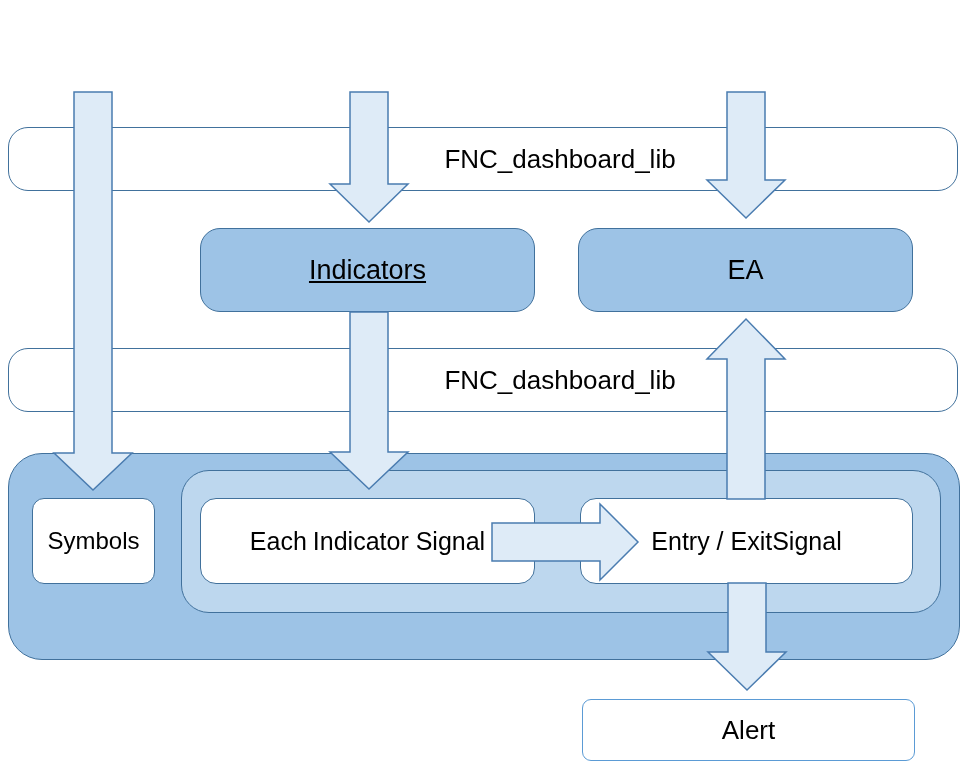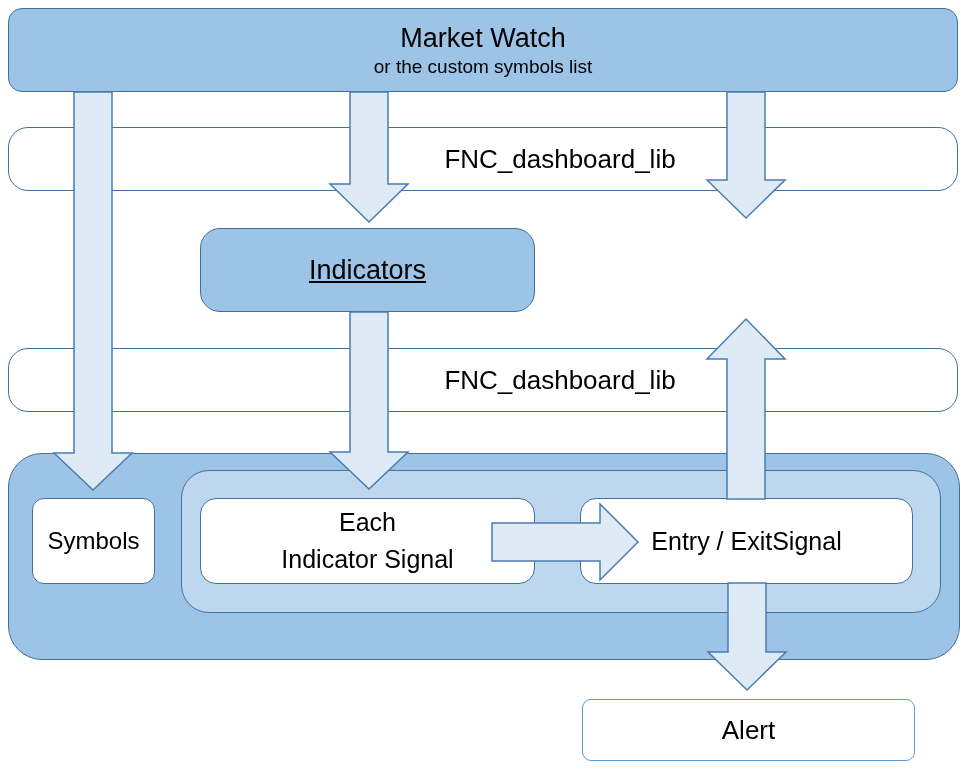--- a/index.html
+++ b/index.html
@@ -41,46 +41,45 @@
 
   #dashboard{left:8px;top:453px;width:952px;height:207px;border-radius:34px;
     background:#9DC3E6;border:1.5px solid #41719C;}
   #dashboard-label{left:8px;top:616px;width:952px;text-align:center;font-size:26px;}
 
   #inner-group{left:181px;top:470px;width:760px;height:143px;border-radius:28px;
     background:#BDD7EE;border:1.5px solid #41719C;}
 
   #symbols{left:32px;top:498px;width:123px;height:86px;border-radius:12px;font-size:24px;}
   #each-signal{left:200px;top:498px;width:335px;height:86px;border-radius:16px;
-    font-size:25px;line-height:31px;flex-direction:column;gap:6px;}
+    font-size:25px;line-height:31px;flex-direction:row;gap:6px;}
   #entry-exit{left:580px;top:498px;width:333px;height:86px;border-radius:16px;
     font-size:25px;line-height:31px;flex-direction:row;}
 
   #alert-box{left:582px;top:699px;width:333px;height:62px;border-radius:9px;
     font-size:26px;border:1.5px solid #5B9BD5;}
 
   #arrow-layer{position:absolute;left:0;top:0;width:971px;height:772px;z-index:10;pointer-events:none;}
   #arrow-layer polygon{fill:#DEEBF7;stroke:#4A7CB0;stroke-width:1.5;stroke-linejoin:miter;}
 </style>
 </head>
 <body>
 
 <div id="canvas">
 
-  <div id="market-watch" class="abs node-blue">
-    <div class="title">Market Watch</div>
-    <div class="subtitle">or the custom symbols list</div>
-  </div>
 
   <div id="band1" class="abs node-white">
     <span class="band-label">FNC_dashboard_lib</span>
   </div>
 
   <div id="indicators" class="abs node-blue">
     <span>Indicators</span>
+  </div>
+  <div id="ea" class="abs node-blue">
+    <span>EA</span>
   </div>
 
   <div id="band2" class="abs node-white">
     <span class="band-label">FNC_dashboard_lib</span>
   </div>
 
   <div id="dashboard" class="abs"></div>
   <div id="inner-group" class="abs"></div>
 
   <div id="symbols" class="abs node-white">

